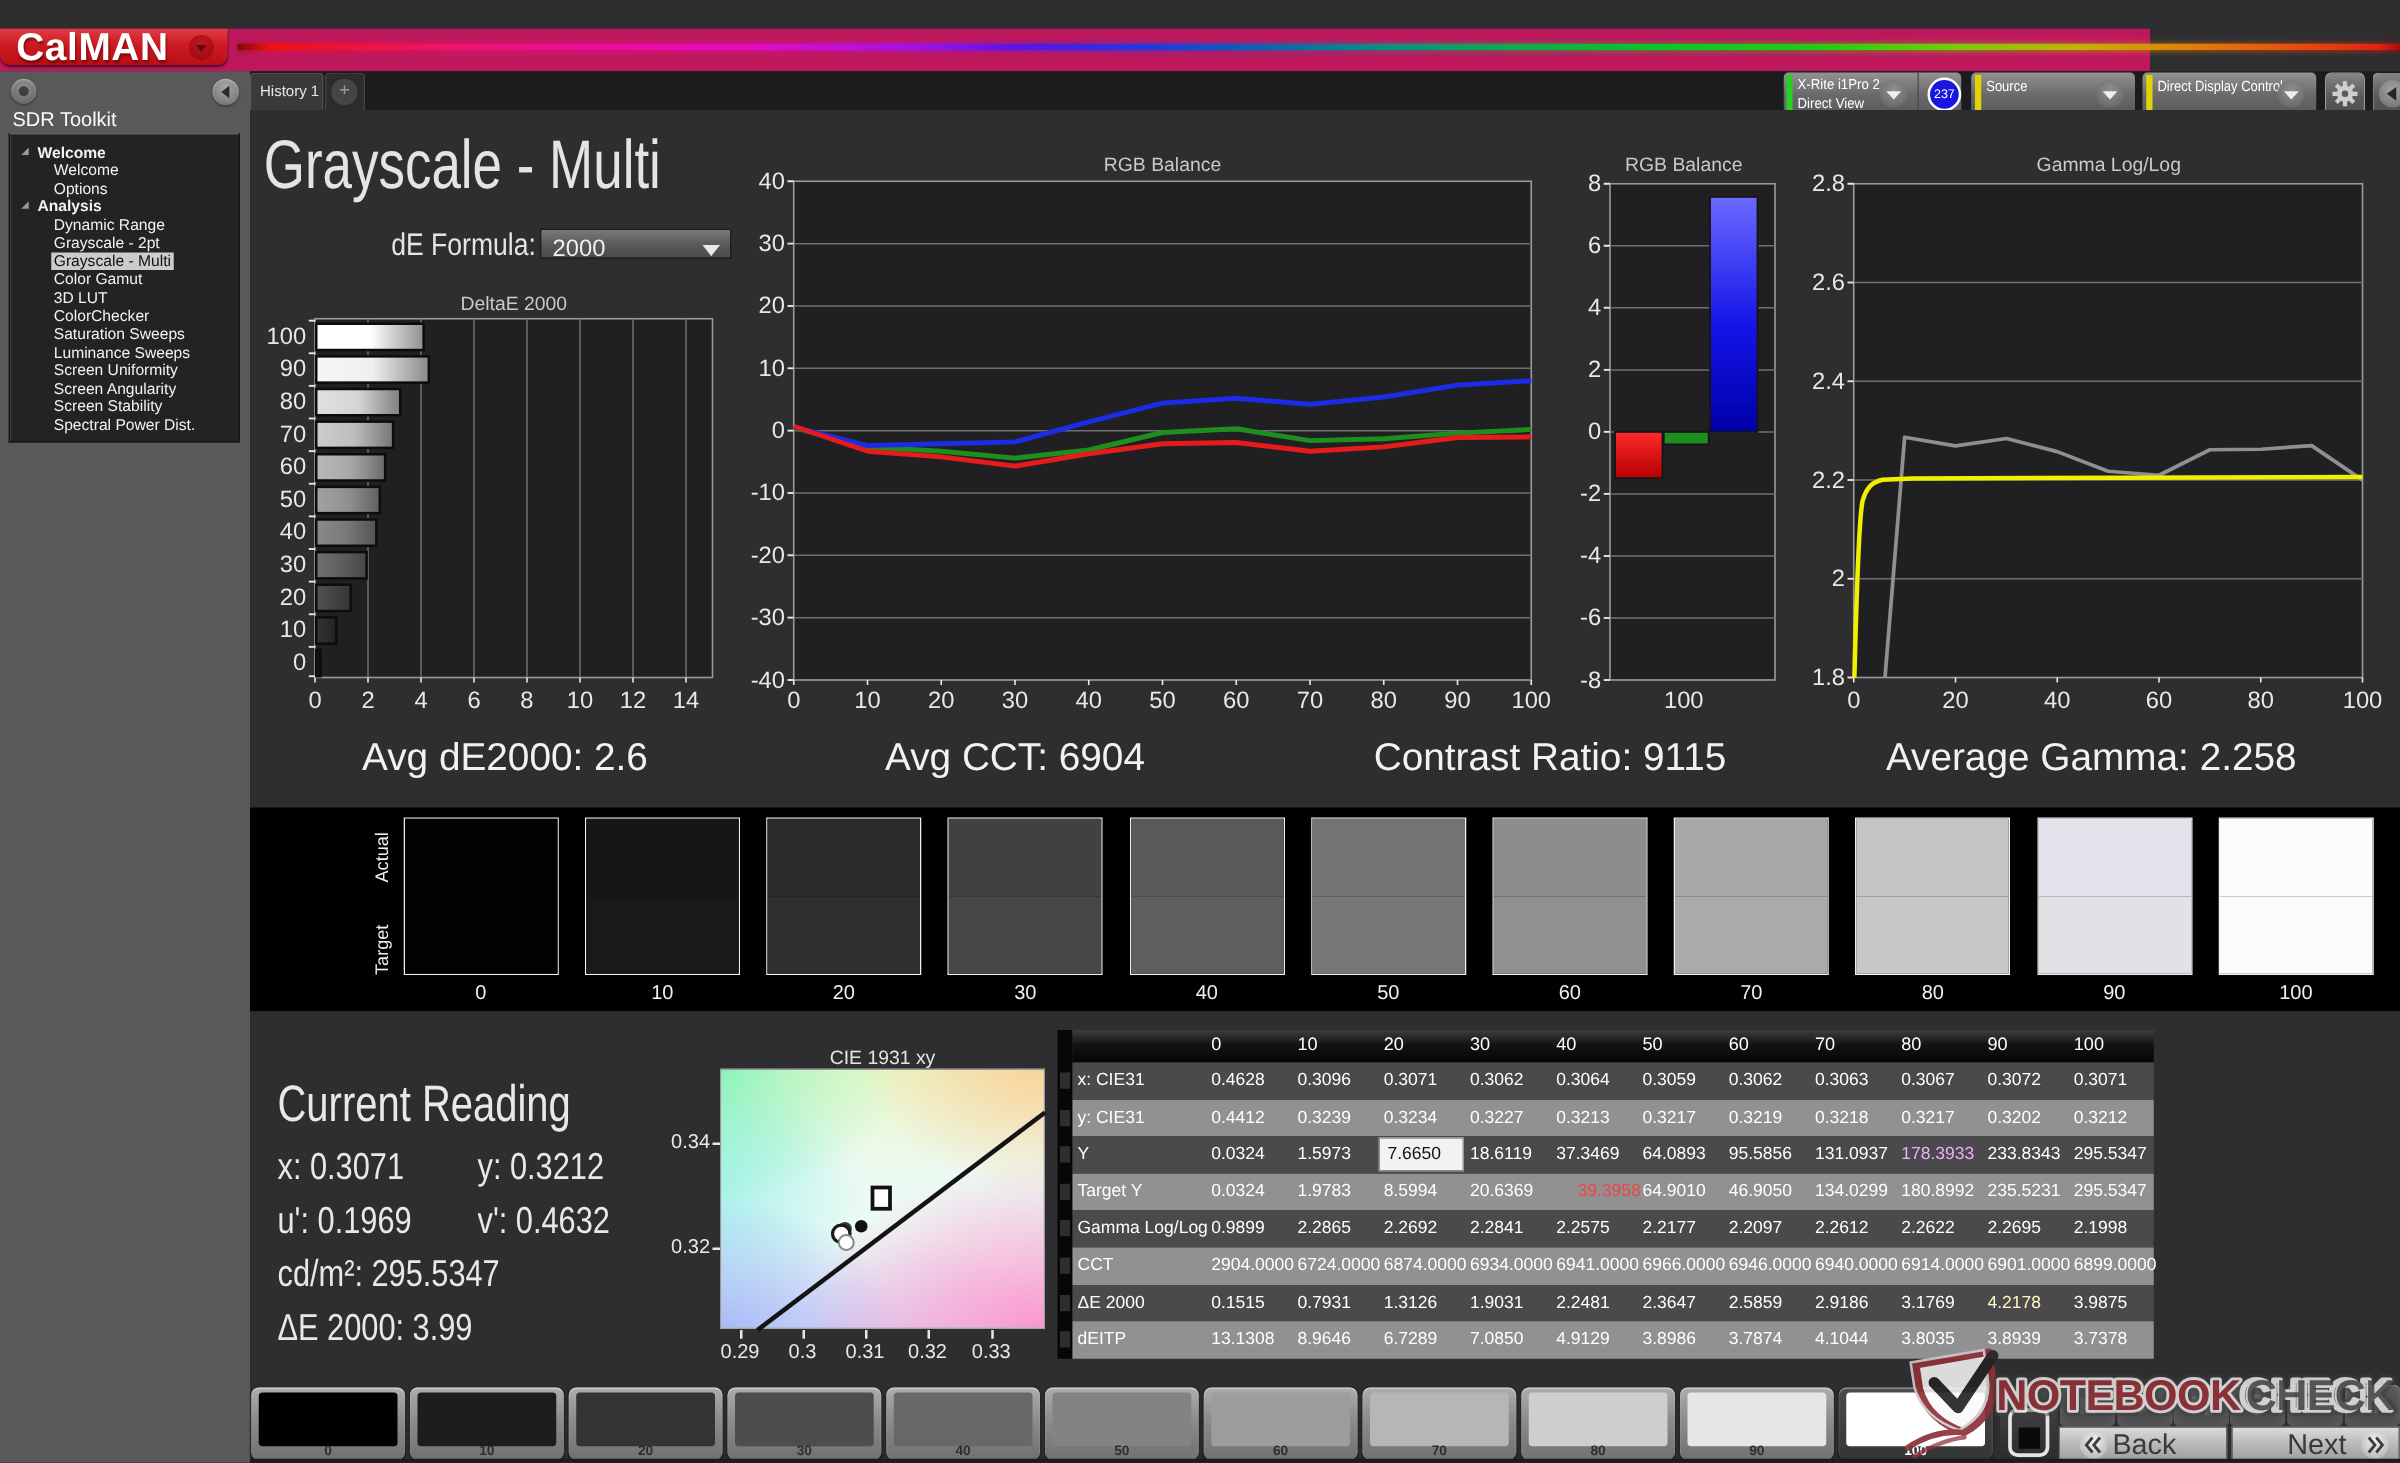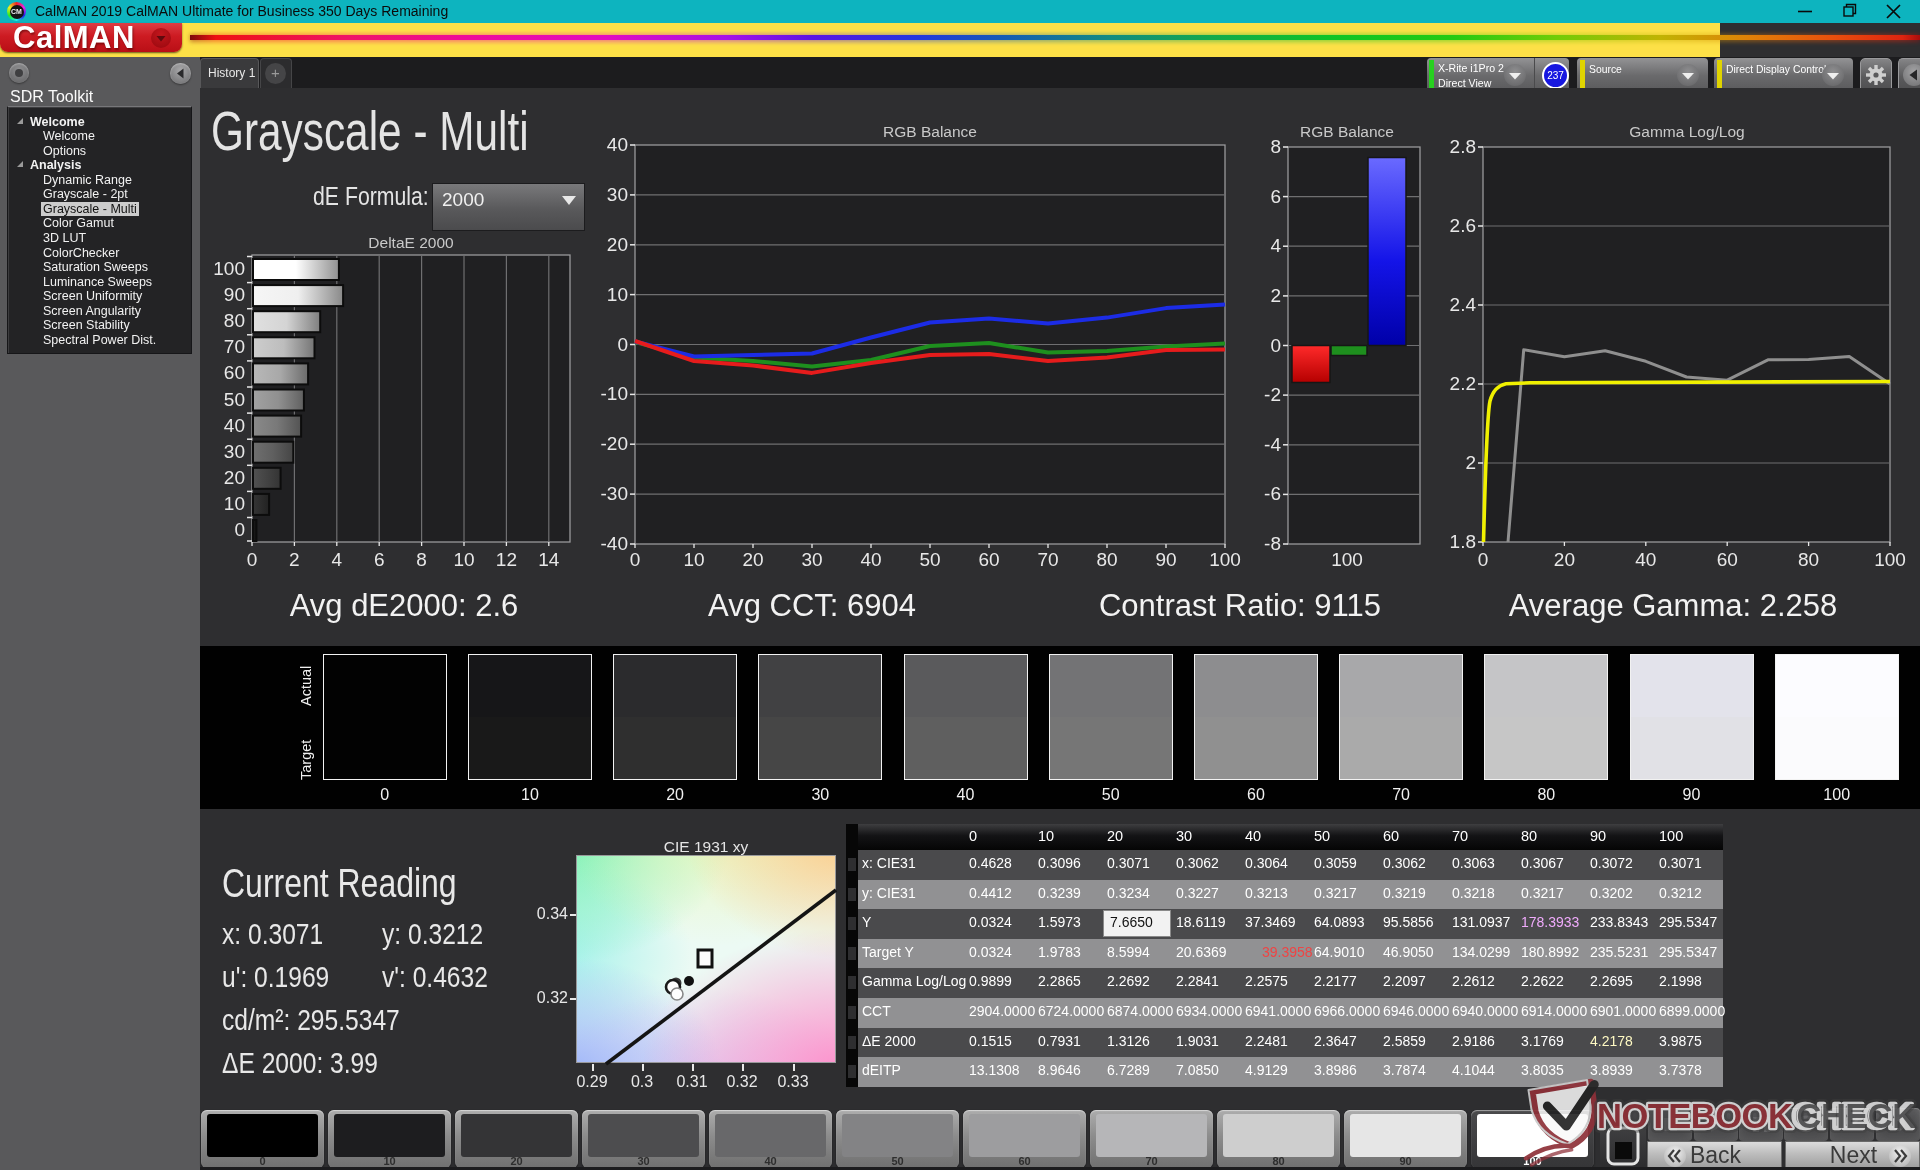--- a/index.html
+++ b/index.html
@@ -2,33 +2,22 @@
 <html><head><meta charset="utf-8">
 <style>
 *{margin:0;padding:0;box-sizing:border-box}
 html,body{width:1920px;height:1170px;overflow:hidden;background:#2e2e30;font-family:"Liberation Sans",sans-serif}
 #app{position:absolute;left:0;top:0;width:1920px;height:1170px}
 .abs{position:absolute}
 svg text{font-family:"Liberation Sans",sans-serif}
 </style></head><body>
 <div id="app">
 
-<div class="abs" style="left:0;top:0;width:1920px;height:23px;background:#0db4bf">
- <div class="abs" style="left:7px;top:2px;width:19px;height:19px;border-radius:50%;background:conic-gradient(#e22,#e2e,#22e,#2ee,#2e2,#ee2,#e22)"></div>
- <div class="abs" style="left:9.5px;top:4.5px;width:14px;height:14px;border-radius:50%;background:#141414;color:#eee;font-size:7px;font-weight:bold;text-align:center;line-height:14px">CM</div>
- <div class="abs" style="left:35px;top:3px;font-size:14px;color:#0b0b0b">CalMAN 2019 CalMAN Ultimate for Business 350 Days Remaining</div>
- <svg class="abs" style="left:1780px;top:0" width="140" height="23">
-   <line x1="18" y1="11.5" x2="32" y2="11.5" stroke="#0a0a0a" stroke-width="1.6"></line>
-   <rect x="64" y="7" width="9" height="9" fill="none" stroke="#0a0a0a" stroke-width="1.4"></rect>
-   <path d="M66.5 7 66.5 4.5 75.5 4.5 75.5 13.5 73 13.5" fill="none" stroke="#0a0a0a" stroke-width="1.4"></path>
-   <path d="M107 5 120 18 M120 5 107 18" stroke="#0a0a0a" stroke-width="1.7"></path>
- </svg>
-</div>
 
-<div class="abs" style="left:0;top:23px;width:1720px;height:34px;background:#fde047">
+<div class="abs" style="left:0;top:23px;width:1720px;height:34px;background:#be185d">
  <div class="abs" style="left:0;top:0;width:182px;height:29px;border-radius:0 0 8px 8px;background:linear-gradient(#dd3d44,#cd1b22 45%,#b90f16);box-shadow:0 1px 2px rgba(0,0,0,.6)">
   <div class="abs" style="left:13px;top:-3px;font-size:31px;font-weight:bold;color:#fff;letter-spacing:.5px;text-shadow:1px 2px 2px rgba(80,0,0,.55)">CalMAN</div>
   <div class="abs" style="left:151px;top:5px;width:20px;height:20px;border-radius:50%;background:radial-gradient(circle at 50% 30%,#c3161d,#98080e)"></div>
   <svg class="abs" style="left:151px;top:5px" width="20" height="20">
           <path d="M5.5 8 14.5 8 10 13.5 Z" fill="#5e0a0e"></path>
         </svg>
  </div>
  <div class="abs" style="left:190px;top:11px;width:1730px;height:8px;background:linear-gradient(90deg,#7c0a0a 0,#e11 1.5%,#ef1465 9%,#ee0b9a 16%,#e20cc0 24%,#a711e6 31%,#5b14e4 36%,#2337dd 42%,#155bb4 47%,#128a83 53%,#13a94c 59%,#0fc426 66%,#25ca12 73%,#72cc07 79%,#c0b303 85%,#e08207 90%,#e84f0d 95%,#df2410 99%,#a90d0d 100%);filter:blur(2px);opacity:.45"></div>
  <div class="abs" style="left:190px;top:12px;width:1730px;height:5px;background:linear-gradient(90deg,#7c0a0a 0,#e11 1.5%,#ef1465 9%,#ee0b9a 16%,#e20cc0 24%,#a711e6 31%,#5b14e4 36%,#2337dd 42%,#155bb4 47%,#128a83 53%,#13a94c 59%,#0fc426 66%,#25ca12 73%,#72cc07 79%,#c0b303 85%,#e08207 90%,#e84f0d 95%,#df2410 99%,#a90d0d 100%)"></div>
 </div>
@@ -112,21 +101,21 @@
       <div class="abs" style="left:1698px;top:1px;width:22px;height:35px;border-radius:5px 0 0 5px;background:linear-gradient(#858587,#5a5a5c 55%,#4e4e50);border:1px solid #9a9a9c;border-right:none"></div>
       <div class="abs" style="left:1703px;top:7px;width:22px;height:22px;border-radius:50%;background:radial-gradient(circle at 50% 35%,#a2a2a4,#6e6e70)"></div>
       <svg class="abs" style="left:1703px;top:7px" width="17" height="22">
         <path d="M14 5.5 14 16.5 6.5 11 Z" fill="#252527"></path>
       </svg>
 </div>
 
 <div class="abs" style="left:200px;top:88px;width:1720px;height:558px;background:#2e2e30">
  <div class="abs" style="left:11px;top:11px;font-size:55px;color:#e4e4e4;transform:scaleX(.77);transform-origin:0 0;white-space:nowrap">Grayscale - Multi</div>
  <div class="abs" style="left:113px;top:94px;font-size:25px;color:#e4e4e4;transform:scaleX(.85);transform-origin:0 0;white-space:nowrap">dE Formula:</div>
- <div class="abs" style="left:232px;top:95px;width:153px;height:48px;background:linear-gradient(#79797b,#59595b 55%,#4b4b4d);border:1px solid #1c1c1e">
+ <div class="abs" style="left:232px;top:95px;width:153px;height:24px;background:linear-gradient(#79797b,#59595b 55%,#4b4b4d);border:1px solid #1c1c1e">
    <div class="abs" style="left:9px;top:5px;font-size:19px;color:#f0f0f0">2000</div>
    <svg class="abs" style="left:128px;top:11px" width="16" height="12">
           <path d="M1 1 15 1 8 10 Z" fill="#e8e8e8"></path>
         </svg>
  </div>
 </div>
 <svg class="abs" style="left:200px;top:88px" width="1720" height="558">
       <rect x="52" y="167" width="318" height="287" fill="#202022" stroke="#99999b" stroke-width="1.3"></rect>
       <line x1="94.4" y1="167" x2="94.4" y2="454" stroke="#6f6f71" stroke-width="1.2"></line>
       <line x1="136.8" y1="167" x2="136.8" y2="454" stroke="#6f6f71" stroke-width="1.2"></line>

